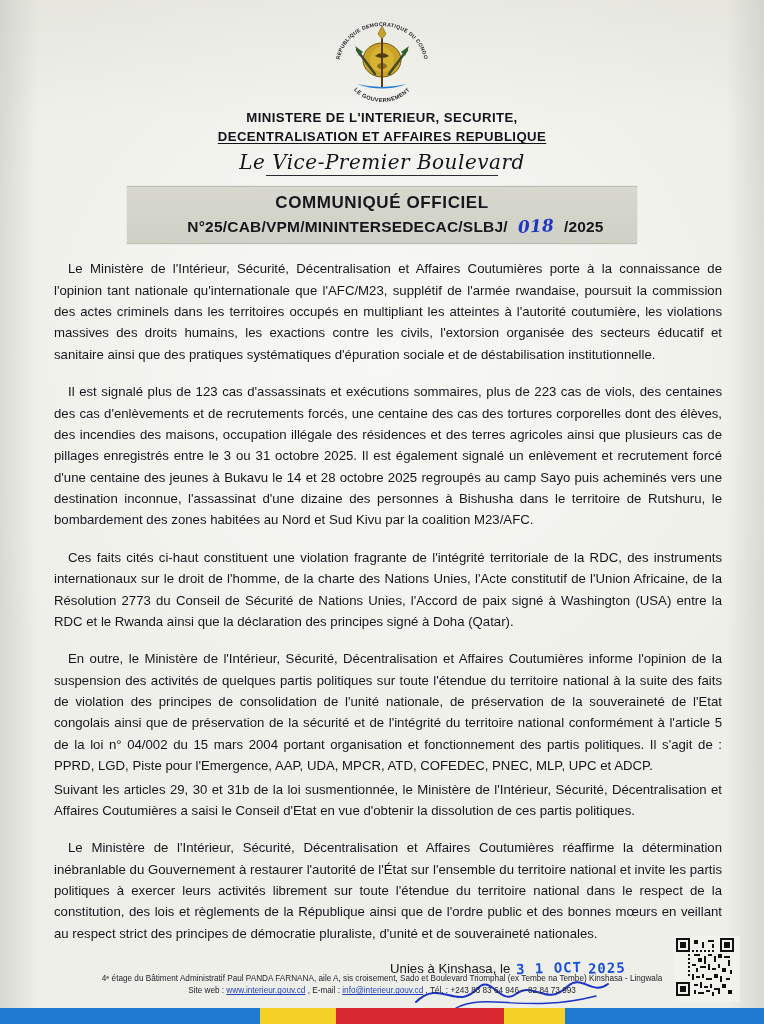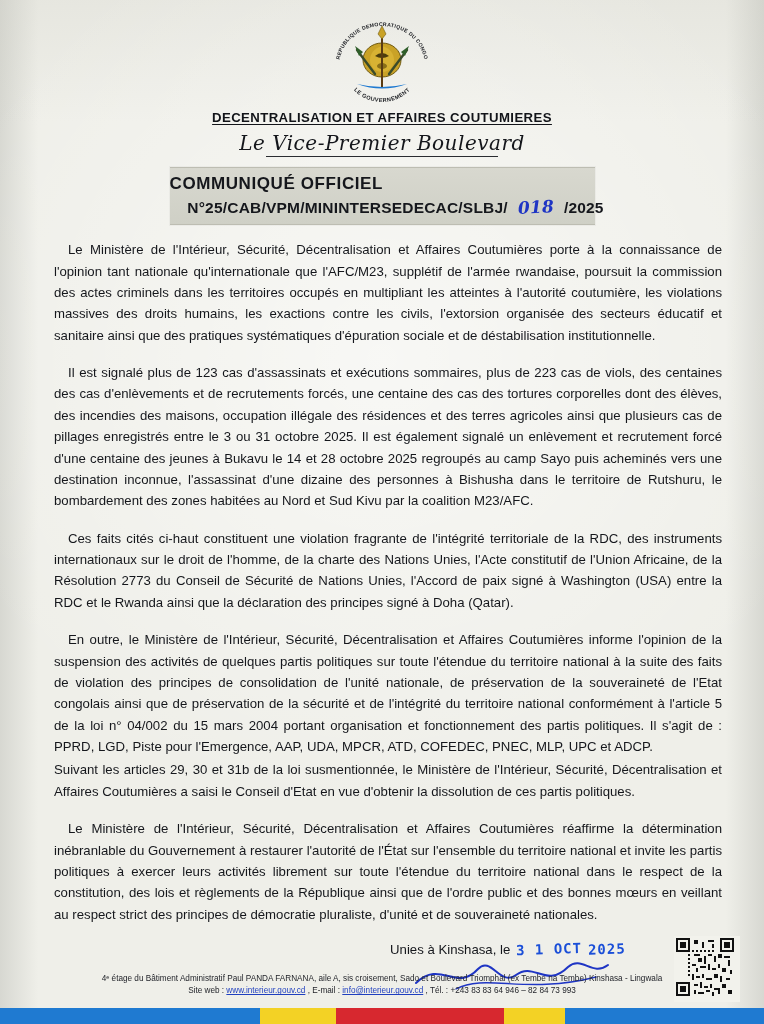--- a/index.html
+++ b/index.html
@@ -74,26 +74,26 @@
   .vpm-underline {
     width: 232px;
     height: 1px;
     background: #2a2c31;
     margin: 1px auto 0 auto;
   }
 
   
   .title-block {
     margin: 10px auto 0 auto;
-    width: 425px;
+    width: 510px;
     background: linear-gradient(180deg,#d8d8cf,#cfd0c6);
     border-top: 1px solid #bdbdb2;
     border-bottom: 1px solid #bdbdb2;
     padding: 6px 0 7px 0;
-    text-align: left;
+    text-align: center;
     box-shadow: 0 0 0 1px rgba(0,0,0,0.03);
   }
   .title-main {
     font-weight: bold;
     font-size: 17px;
     letter-spacing: 0.6px;
   }
   .title-ref {
     font-weight: bold;
     font-size: 15.5px;
@@ -246,21 +246,22 @@
 
           <path d="M55 12 L55 72" stroke="#5a3c12" stroke-width="2"></path>
           <path d="M55 10 l4 8 l-4 5 l-4 -5 z" fill="#c9a227" stroke="#6f5a12" stroke-width="0.6"></path>
 
           <path d="M30 68 q25 9 50 0 q-25 6 -50 0z" fill="#1f7ad1"></path>
         </svg>
       </div>
     </div>
 
     <div class="ministry">
-      <div class="line2">DECENTRALISATION ET AFFAIRES COUTUMIERES</div>
+      <div class="line1">MINISTERE DE L'INTERIEUR, SECURITE,</div>
+      <div class="line2">DECENTRALISATION ET AFFAIRES REPUBLIQUE</div>
     </div>
 
     <div class="vpm">Le Vice-Premier Boulevard</div>
     <div class="vpm-underline"></div>
 
     <div class="title-block">
       <div class="title-main">COMMUNIQUÉ OFFICIEL</div>
       <div class="title-ref">
         <span>N°25/CAB/VPM/MININTERSEDECAC/SLBJ/</span><span class="handwritten">018</span><span>/2025</span>
       </div>

